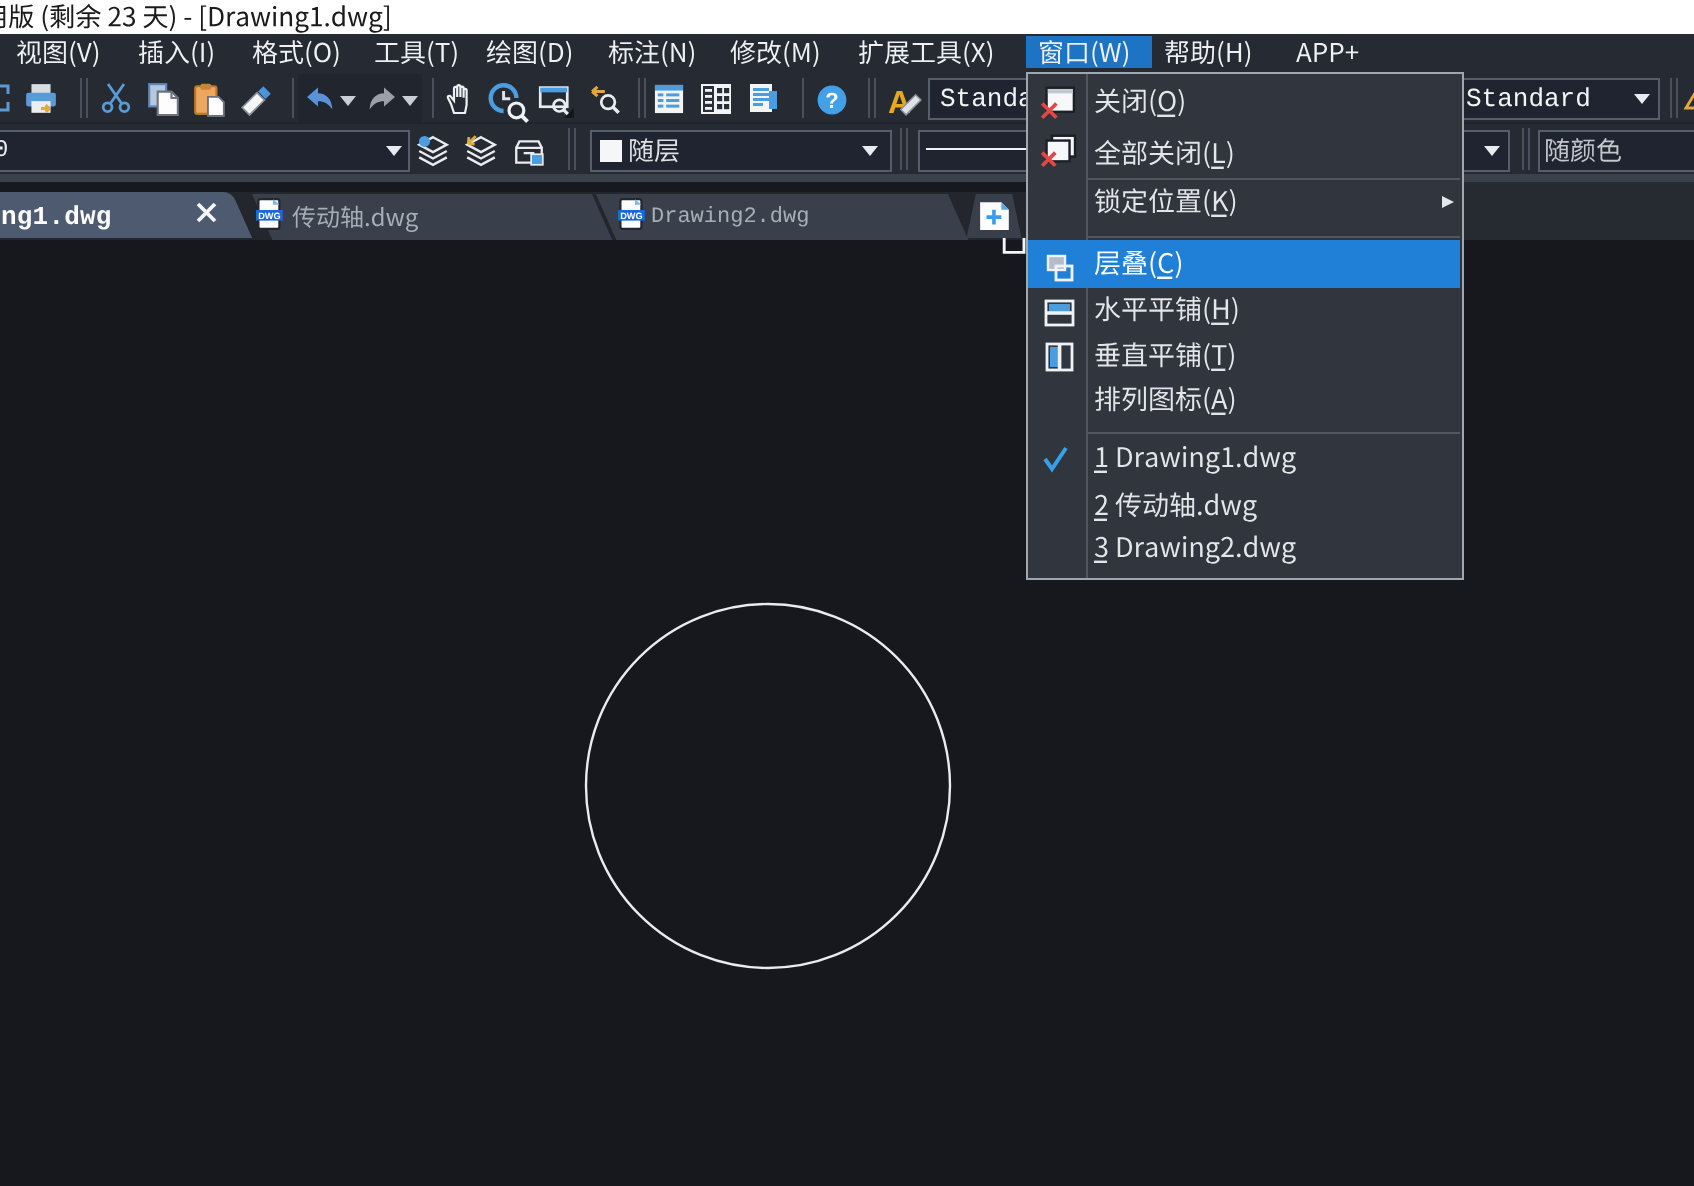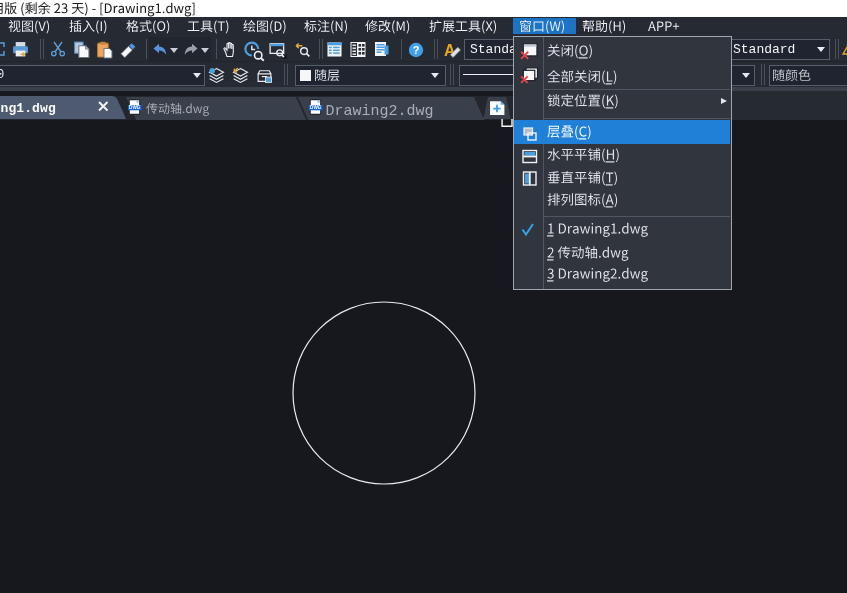--- a/index.html
+++ b/index.html
@@ -432,21 +432,21 @@
         <use href="#g0077" x="3898"></use>
         <use href="#g0067" x="4700"></use>
       </g>
     </svg>
 <svg class="tx" style="left:308.5px;top:99px" width="13.5" height="16" viewBox="0 0 13.5 16">
       <rect x="1.2" y="0.6" width="10.5" height="14.8" rx="1" fill="#fbfcfd" stroke="#23262d" stroke-width="1.1"></rect>
       <path d="M8.5 0.6 L11.7 3.4 L8.5 3.4 Z" fill="#7db8e8"></path>
       <rect x="0" y="6" width="13.4" height="5.3" fill="#1868d8"></rect>
       <text x="6.7" y="10.3" font-family="Liberation Sans" font-size="4.6" font-weight="bold" fill="#fff" text-anchor="middle">DWG</text>
     </svg>
-<div class="mono" style="left:325.5px;top:103px;font-size:15px;color:#a9aeb6">Drawing2.dwg</div>
+<div class="mono" style="left:325.5px;top:103px;font-size:11px;color:#a9aeb6">Drawing2.dwg</div>
 <div class="abs" style="left:483px;top:96.8px;width:28px;height:22.7px;background:#3a404b;clip-path:polygon(5px 0,23px 0,28px 23.5px,0 23.5px)"></div>
 <svg class="tx" style="left:488.5px;top:98.5px" width="17" height="17" viewBox="0 0 16 16">
       <path d="M1 2 h10 l3.5 3.5 V15 H1 Z" fill="#fdfdfe"></path>
       <path d="M11 2 l3.5 3.5 h-3.5 Z" fill="#58a8e8"></path>
       <path d="M7.5 5.5 v7 M4 9 h7" stroke="#3a9ce8" stroke-width="1.7"></path>
     </svg>
 <div class="abs" style="left:700px;top:90.5px;width:147px;height:29px;background:#262a31"></div>
 <div class="abs" style="left:0;top:119.5px;width:847px;height:473.5px;background:#16181d"></div>
 <svg class="tx" style="left:290px;top:299px" width="188" height="188" viewBox="0 0 188 188">
       <circle cx="94" cy="94" r="91" fill="none" stroke="#e9ebee" stroke-width="1.2"></circle>

